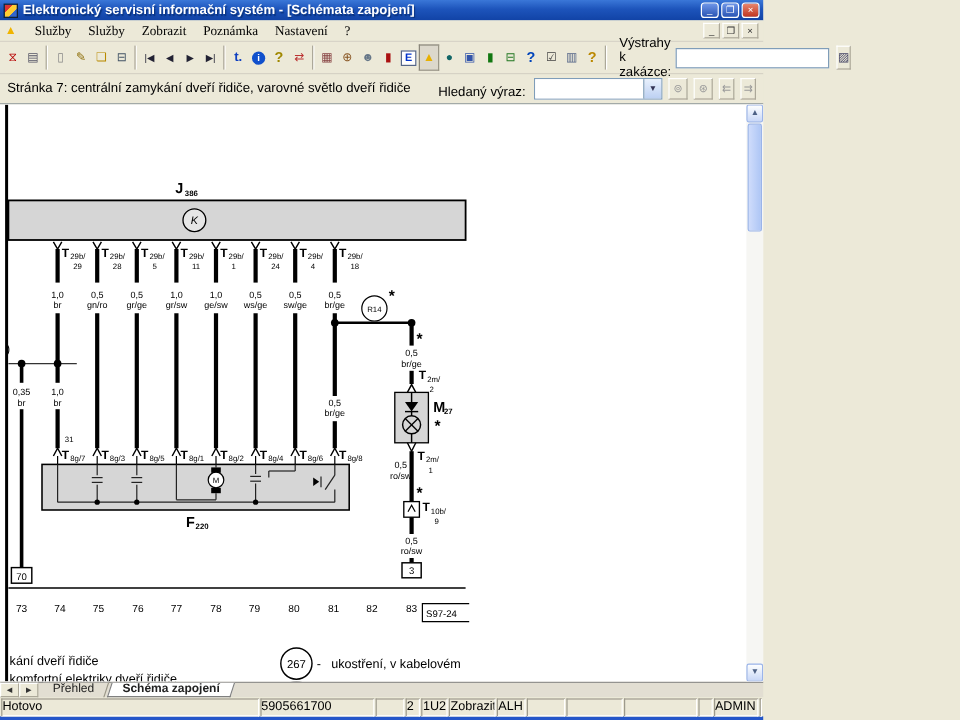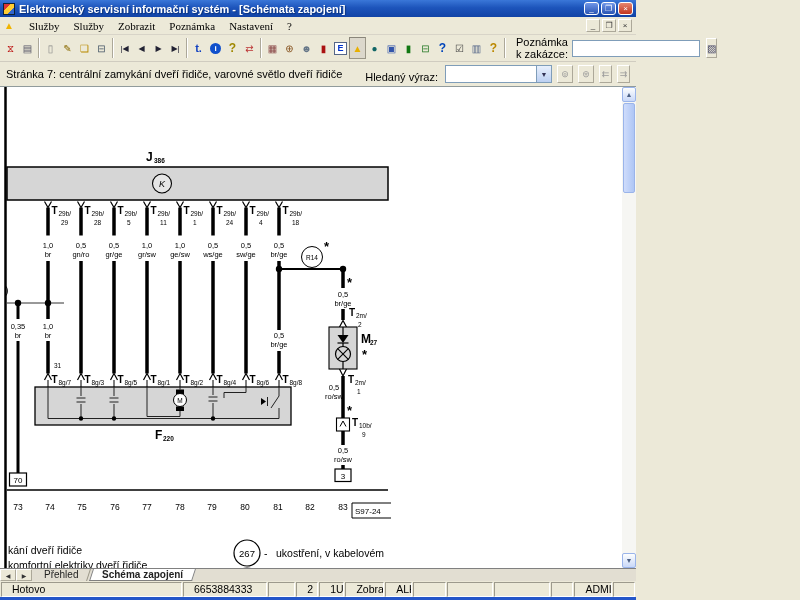--- a/index.html
+++ b/index.html
@@ -96,21 +96,21 @@
     background:#ece9d8; font-size:6px; color:#333; padding:0; }
   .tab { padding:0 10px; line-height:12px; border-right:1px solid #9a9687; color:#222;
     background:#e2ded2; transform:skewX(-18deg); margin-left:2px; }
   .tab > span { display:inline-block; transform:skewX(18deg); }
   .tab.active { background:#fff; font-weight:bold; border:1px solid #808080; border-top:none; }
 
   
   #statusbar { height:16px; background:#ece9d8; display:flex; gap:1px; padding:1px 1px 0 1px;
     font-size:10.5px; }
   .spanel { border:1px solid; border-color:#9d9a8d #fff #fff #9d9a8d; background:#ece9d8;
-    padding:0 10px; line-height:13px; white-space:nowrap; overflow:hidden; }
+    padding:0 0; line-height:13px; white-space:nowrap; overflow:hidden; }
   #bottomedge { height:3px; background:#2456c9; }
 </style>
 </head>
 <body>
 
 <div id="win" data-name="application-window">
 
   <div id="titlebar" data-name="title-bar">
     <span id="appicon" data-name="app-icon"></span>
     <span id="title" data-name="window-title">Elektronický servisní informační systém - [Schémata zapojení]</span>
@@ -221,21 +221,21 @@
           <span class="glyph" data-name="checklist-icon" style="color: rgb(68, 68, 68);">☑</span>
         </button>
         <button class="tbtn" data-name="device-button">
           <span class="glyph" data-name="device-icon" style="color: rgb(85, 102, 136);">▥</span>
         </button>
         <button class="tbtn" data-name="document-question-button">
           <span class="glyph" data-name="document-question-icon" style="color: rgb(187, 136, 0);">?</span>
         </button>
       </span>
     <span class="tsep" data-name="toolbar-separator"></span>
-    <label id="notelabel" data-name="order-note-label">Poznámka k zakázce:</label>
+    <label id="notelabel" data-name="order-note-label">Výstrahy k zakázce:</label>
     <input id="noteinput" data-name="order-note-input" value="" style="">
     <button class="notebtn" data-name="order-form-button">
       <span data-name="order-form-icon">▨</span>
     </button>
   </div>
 
   <div id="inforow" data-name="info-bar">
     <span id="pageinfo" data-name="page-info">Stránka 7: centrální zamykání dveří řidiče, varovné světlo dveří řidiče</span>
     <span id="searcharea" data-name="search-area">
       <label data-name="search-label">Hledaný výraz:</label>
@@ -526,21 +526,21 @@
 
   <div id="tabbar" data-name="tab-bar">
     <button class="tarr" data-name="tab-scroll-left-button">◀</button>
     <button class="tarr" data-name="tab-scroll-right-button">▶</button>
     <span class="tab" data-name="tab-prehled"><span data-name="tab-label">Přehled</span></span>
     <span class="tab active" data-name="tab-schema-zapojeni"><span data-name="tab-label">Schéma zapojení</span></span>
   </div>
 
   <div id="statusbar" data-name="status-bar">
       <div class="spanel" data-name="status-panel-0" style="width: 268px;">Hotovo</div>
-      <div class="spanel" data-name="status-panel-1" style="width: 118px;">6653884333</div>
+      <div class="spanel" data-name="status-panel-1" style="width: 118px;">5905661700</div>
       <div class="spanel" data-name="status-panel-2" style="width: 30px;"></div>
       <div class="spanel" data-name="status-panel-3" style="width: 15px;">2</div>
       <div class="spanel" data-name="status-panel-4" style="width: 27px;">1U2</div>
       <div class="spanel" data-name="status-panel-5" style="width: 48px;">Zobrazit I</div>
       <div class="spanel" data-name="status-panel-6" style="width: 29px;">ALH</div>
       <div class="spanel" data-name="status-panel-7" style="width: 40px;"></div>
       <div class="spanel" data-name="status-panel-8" style="width: 58px;"></div>
       <div class="spanel" data-name="status-panel-9" style="width: 76px;"></div>
       <div class="spanel" data-name="status-panel-10" style="width: 14px;"></div>
       <div class="spanel" data-name="status-panel-11" style="width: 46px;">ADMIN</div>

